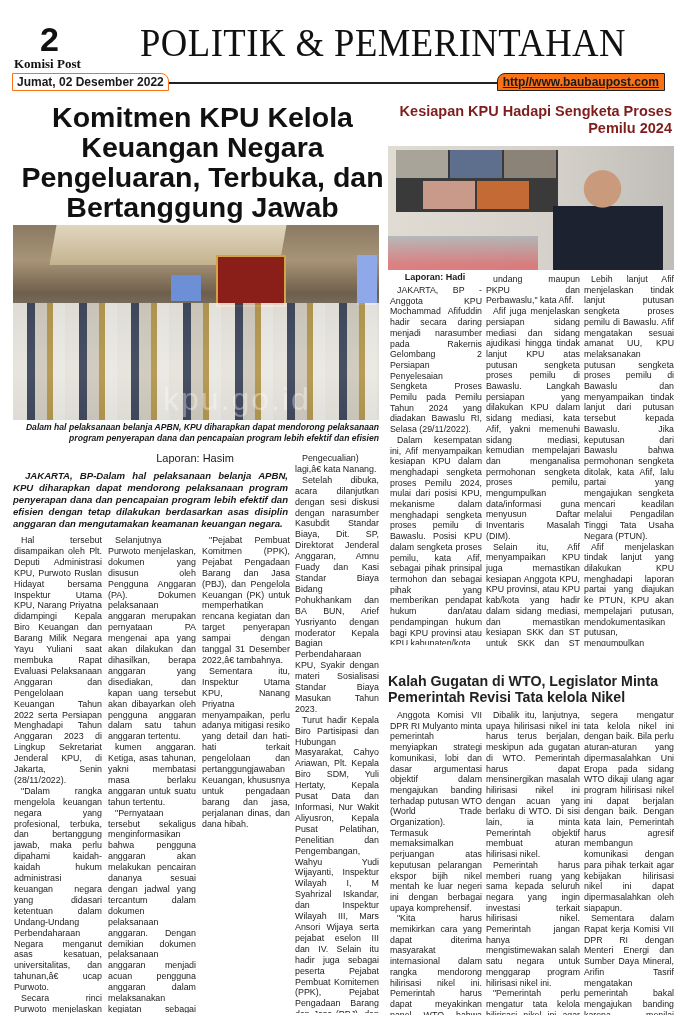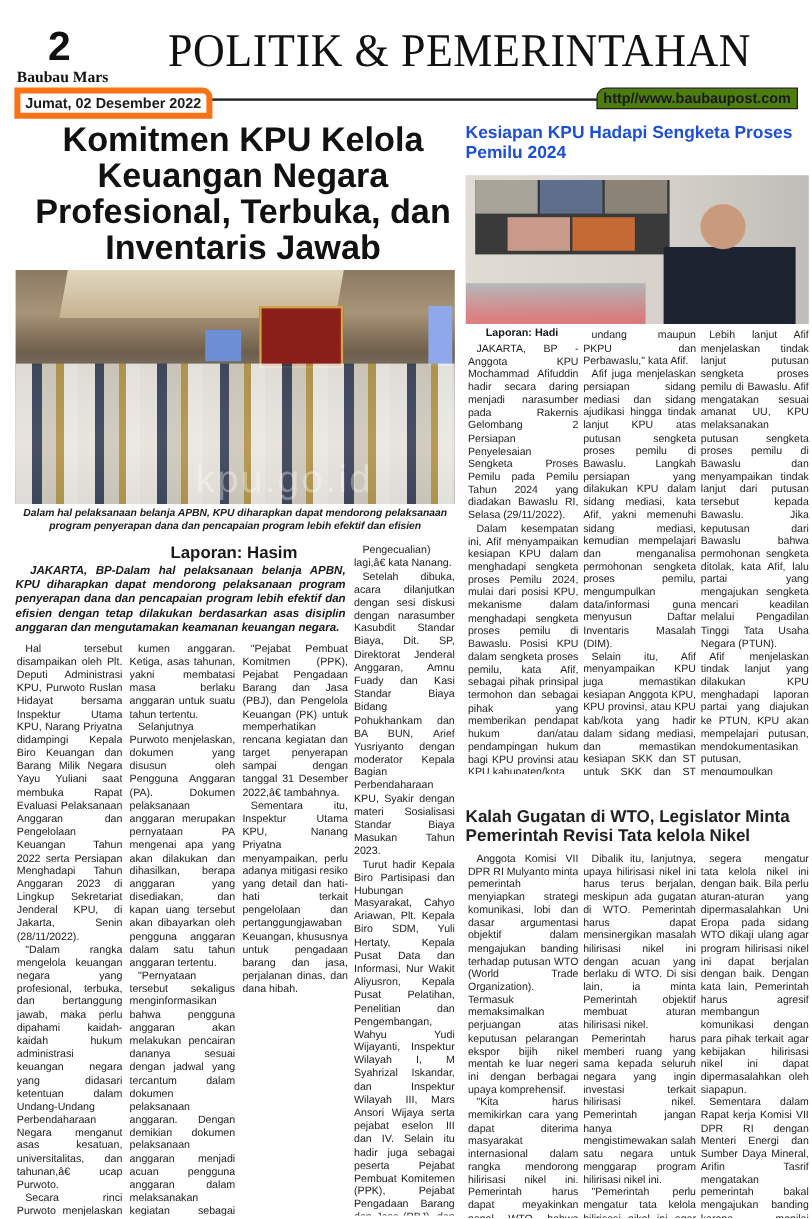--- a/index.html
+++ b/index.html
@@ -3,45 +3,45 @@
 <meta charset="utf-8">
 <style>
   * { box-sizing: border-box; margin: 0; padding: 0; }
   html, body { width: 677px; height: 1016px; background: #fff; overflow: hidden; }
   body { font-family: "Liberation Sans", sans-serif; color: #1a1a1a; position: relative; }
 
   .masthead { position: absolute; left: 0; top: 0; width: 677px; height: 92px; }
   .page-num { position: absolute; left: 40px; top: 22px; font-family: "Liberation Sans", sans-serif; font-weight: bold; font-size: 34px; line-height: 34px; color: #111; }
   .paper-name { position: absolute; left: 14px; top: 56px; font-family: "Liberation Serif", serif; font-weight: bold; font-size: 13px; color: #111; }
   .section-title { position: absolute; left: 140px; top: 20px; font-family: "Liberation Serif", serif; font-size: 39px; letter-spacing: 0.5px; color: #111; transform: scaleX(0.94); transform-origin: left; white-space: nowrap; }
-  .date-box { position: absolute; left: 12px; top: 73px; border: 5px solid #f97316; border-radius: 0 8px 0 0; padding: 1px 4px; font-size: 12px; font-weight: bold; background: #fff; z-index: 2; }
+  .date-box { position: absolute; left: 12px; top: 73px; border: 1px solid #f97316; border-radius: 0 8px 0 0; padding: 1px 4px; font-size: 12px; font-weight: bold; background: #fff; z-index: 2; }
   .rule { position: absolute; left: 120px; right: 160px; top: 82px; border-top: 2px solid #222; }
-  .url-box { position: absolute; right: 12px; top: 73px; border: 1px solid #222; border-radius: 8px 0 0 0; padding: 1px 5px; font-size: 12px; font-weight: bold; background: #4d7c0f; z-index: 2; }
+  .url-box { position: absolute; right: 12px; top: 73px; border: 1px solid #222; border-radius: 8px 0 0 0; padding: 1px 5px; font-size: 12px; font-weight: bold; background: #f97316; z-index: 2; text-decoration: underline; }
 
   .headline-main { position: absolute; left: 20px; top: 102px; width: 365px; text-align: center; font-weight: bold; font-size: 28.5px; line-height: 30px; color: #111; }
   .photo-main { position: absolute; left: 13px; top: 225px; width: 366px; height: 195px; overflow: hidden; background: linear-gradient(180deg,#8a7a62 0%,#a89478 18%,#6e5f4c 35%,#8d8b86 55%,#b3a89a 75%,#6e6a63 100%); }
   .photo-main .ceiling { position:absolute; left:40px; top:0; width:230px; height:40px; background: linear-gradient(180deg,#efe6cf,#c9b892); opacity:.85; transform: skewX(-10deg);}
   .photo-main .banner { position:absolute; left:203px; top:30px; width:70px; height:52px; background:#8a1e18; border:2px solid #d4a247; }
   .photo-main .screen1 { position:absolute; left:158px; top:50px; width:30px; height:26px; background:#6d8fd6; }
   .photo-main .screen2 { position:absolute; right:2px; top:30px; width:20px; height:50px; background:#8ea8ea; }
   .photo-main .crowd { position:absolute; left:0; right:0; top:78px; height:117px; background: repeating-linear-gradient(90deg,#f1efe9 0 14px,#35405a 14px 22px,#d8d3c7 22px 34px,#b8994a 34px 40px,#f6f5f1 40px 52px); opacity:.85; }
   .photo-main .watermark { position:absolute; left:150px; bottom:2px; font-size:32px; color: rgba(255,255,255,0.35); letter-spacing:2px; }
 
-  .caption-main { position: absolute; left: 13px; top: 422px; width: 366px; text-align: center; font-style: italic; font-weight: bold; font-size: 8.6px; line-height: 11px; }
-  .byline-main { position: absolute; left: 100px; top: 452px; width: 190px; text-align: center; font-weight: bold; font-size: 14px; }
+  .caption-main { position: absolute; left: 13px; top: 422px; width: 366px; text-align: right; font-style: italic; font-weight: bold; font-size: 8.6px; line-height: 11px; }
+  .byline-main { position: absolute; left: 100px; top: 452px; width: 190px; text-align: center; font-weight: normal; font-size: 11px; }
   .lede { position: absolute; left: 13px; top: 470px; width: 275px; font-style: italic; font-weight: bold; font-size: 9.6px; line-height: 12px; text-align: justify; text-indent: 12px; }
 
   .col { position: absolute; font-size: 8.9px; line-height: 10.9px; text-align: justify; color: #222; overflow: hidden; }
   .col p { text-indent: 7px; }
   .c1 { left: 14px; top: 535px; width: 88px; height: 478px; }
   .c2 { left: 108px; top: 535px; width: 88px; height: 478px; }
   .c3 { left: 202px; top: 535px; width: 88px; height: 478px; }
   .c4 { left: 295px; top: 453px; width: 84px; height: 560px; }
 
-  .headline-2 { position: absolute; left: 388px; top: 103px; width: 284px; text-align: left; font-size: 14.5px; line-height: 17px; color: #1d4ed8; }
+  .headline-2 { position: absolute; left: 388px; top: 103px; width: 284px; text-align: right; font-size: 14.5px; line-height: 17px; color: #7f1d1d; }
   .photo-2 { position: absolute; left: 388px; top: 146px; width: 286px; height: 124px; overflow: hidden; background: linear-gradient(90deg,#e0dcd4 0%,#d6d2cb 55%,#c0bdb8 100%); }
   .photo-2 .zoomgrid { position:absolute; left:8px; top:4px; width:162px; height:62px; background:#3a3a3a; }
   .photo-2 .tile { position:absolute; height:28px; width:52px; }
   .photo-2 .man { position:absolute; left:165px; top:20px; width:110px; height:104px; background: radial-gradient(circle at 45% 22%, #c99b7c 0 18%, transparent 19%), linear-gradient(180deg, transparent 0 38%, #1d2230 38% 100%); }
   .photo-2 .desk { position:absolute; left:0; bottom:0; width:150px; height:34px; background: linear-gradient(180deg,#9aa2a8,#d9434a 85%); opacity:.6; }
 
   .byline-2 { position: absolute; left: 390px; top: 272px; width: 90px; text-align: center; font-weight: bold; font-size: 9px; }
   .d1 { left: 390px; top: 285px; width: 92px; height: 360px; }
   .d2 { left: 486px; top: 274px; width: 94px; height: 372px; }
   .d3 { left: 584px; top: 274px; width: 90px; height: 372px; }
@@ -50,49 +50,49 @@
   .headline-3 { position: absolute; left: 388px; top: 673px; width: 286px; font-size: 14.2px; line-height: 16px; color: #222; }
   .e1 { left: 390px; top: 710px; width: 92px; height: 305px; }
   .e2 { left: 486px; top: 710px; width: 94px; height: 305px; }
   .e3 { left: 584px; top: 710px; width: 90px; height: 305px; }
 </style>
 </head>
 <body>
 
 <header class="masthead">
   <div class="page-num">2</div>
-  <div class="paper-name">Baubau Mars</div>
+  <div class="paper-name">Komisi Post</div>
   <div class="section-title">POLITIK &amp; PEMERINTAHAN</div>
   <div class="date-box">Jumat, 02 Desember 2022</div>
   <div class="rule"></div>
   <div class="url-box">http//www.baubaupost.com</div>
 </header>
 
-<h1 class="headline-main">Komitmen KPU Kelola Keuangan Negara Profesional, Terbuka, dan Inventaris Jawab</h1>
+<h1 class="headline-main">Komitmen KPU Kelola Keuangan Negara Pengeluaran, Terbuka, dan Bertanggung Jawab</h1>
 <div class="photo-main">
   <div class="ceiling"></div>
   <div class="banner"></div>
   <div class="screen1"></div>
   <div class="screen2"></div>
   <div class="crowd"></div>
   <div class="watermark">kpu.go.id</div>
 </div>
 <div class="caption-main">Dalam hal pelaksanaan belanja APBN, KPU diharapkan dapat mendorong pelaksanaan program penyerapan dana dan pencapaian program lebih efektif dan efisien</div>
 <div class="byline-main">Laporan: Hasim</div>
 <div class="lede">JAKARTA, BP-Dalam hal pelaksanaan belanja APBN, KPU diharapkan dapat mendorong pelaksanaan program penyerapan dana dan pencapaian program lebih efektif dan efisien dengan tetap dilakukan berdasarkan asas disiplin anggaran dan mengutamakan keamanan keuangan negara.</div>
 
 <div class="col c1">
   <p>Hal tersebut disampaikan oleh Plt. Deputi Administrasi KPU, Purwoto Ruslan Hidayat bersama Inspektur Utama KPU, Narang Priyatna didampingi Kepala Biro Keuangan dan Barang Milik Negara Yayu Yuliani saat membuka Rapat Evaluasi Pelaksanaan Anggaran dan Pengelolaan Keuangan Tahun 2022 serta Persiapan Menghadapi Tahun Anggaran 2023 di Lingkup Sekretariat Jenderal KPU, di Jakarta, Senin (28/11/2022).</p>
   <p>"Dalam rangka mengelola keuangan negara yang profesional, terbuka, dan bertanggung jawab, maka perlu dipahami kaidah-kaidah hukum administrasi keuangan negara yang didasari ketentuan dalam Undang-Undang Perbendaharaan Negara menganut asas kesatuan, universitalitas, dan tahunan,â€ ucap Purwoto.</p>
   <p>Secara rinci Purwoto menjelaskan sesuai dengan kaidah yang baik dalam pengelolaan keuangan negara, penjelasan mengenai tiga asas tersebut adalah:</p>
 
 </div>
 <div class="col c2">
+  <p>Selanjutnya Purwoto menjelaskan, dokumen yang disusun oleh Pengguna Anggaran (PA). Dokumen pelaksanaan anggaran merupakan pernyataan PA mengenai apa yang akan dilakukan dan dihasilkan, berapa anggaran yang disediakan, dan kapan uang tersebut akan dibayarkan oleh pengguna anggaran dalam satu tahun anggaran tertentu.</p>
   <p>kumen anggaran. Ketiga, asas tahunan, yakni membatasi masa berlaku anggaran untuk suatu tahun tertentu.</p>
-  <p>Selanjutnya Purwoto menjelaskan, dokumen yang disusun oleh Pengguna Anggaran (PA). Dokumen pelaksanaan anggaran merupakan pernyataan PA mengenai apa yang akan dilakukan dan dihasilkan, berapa anggaran yang disediakan, dan kapan uang tersebut akan dibayarkan oleh pengguna anggaran dalam satu tahun anggaran tertentu.</p>
   <p>"Pernyataan tersebut sekaligus menginformasikan bahwa pengguna anggaran akan melakukan pencairan dananya sesuai dengan jadwal yang tercantum dalam dokumen pelaksanaan anggaran. Dengan demikian dokumen pelaksanaan anggaran menjadi acuan pengguna anggaran dalam melaksanakan kegiatan sebagai pelaksanaan APBN,â€ lanjutnya.</p>
 
 </div>
 <div class="col c3">
   <p>"Pejabat Pembuat Komitmen (PPK), Pejabat Pengadaan Barang dan Jasa (PBJ), dan Pengelola Keuangan (PK) untuk memperhatikan rencana kegiatan dan target penyerapan sampai dengan tanggal 31 Desember 2022,â€ tambahnya.</p>
   <p>Sementara itu, Inspektur Utama KPU, Nanang Priyatna menyampaikan, perlu adanya mitigasi resiko yang detail dan hati-hati terkait pengelolaan dan pertanggungjawaban Keuangan, khususnya untuk pengadaan barang dan jasa, perjalanan dinas, dan dana hibah.</p>
 
 </div>
 <div class="col c4">
   <p>Pengecualian) lagi,â€ kata Nanang.</p>

